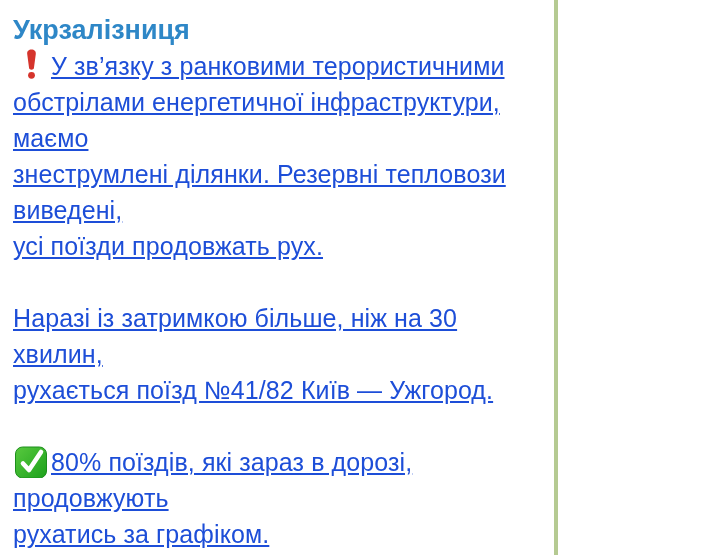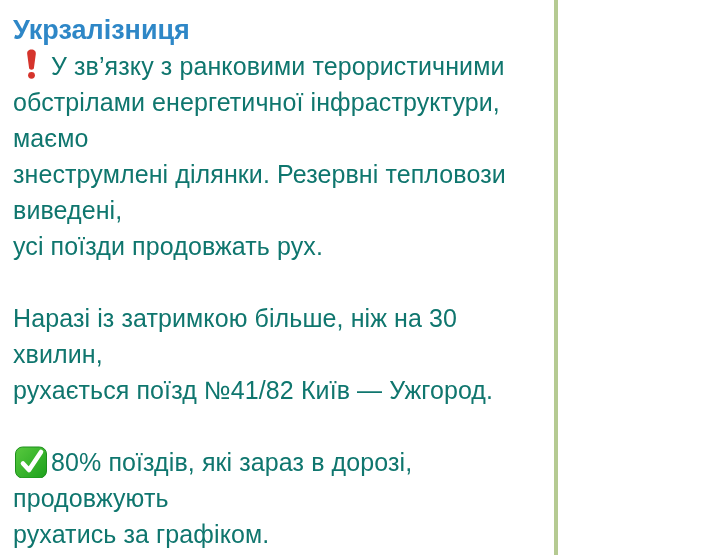--- a/index.html
+++ b/index.html
@@ -24,22 +24,23 @@
     font-size: 27px;
     font-weight: bold;
     color: #2e87c7;
     line-height: 36px;
     cursor: pointer;
   }
   .para {
     margin: 0 0 36px 0;
     font-size: 25px;
     line-height: 36px;
-    color: #0f766e;
+    color: #1d4ed8;
     letter-spacing: 0.1px;
+    text-decoration: underline;
   }
   .para:last-child { margin-bottom: 16px; }
   .para .txt { white-space: pre-line; }
   .emoji {
     display: inline-block;
     vertical-align: baseline;
   }
   .emoji-excl {
     width: 15px;
     height: 30px;

